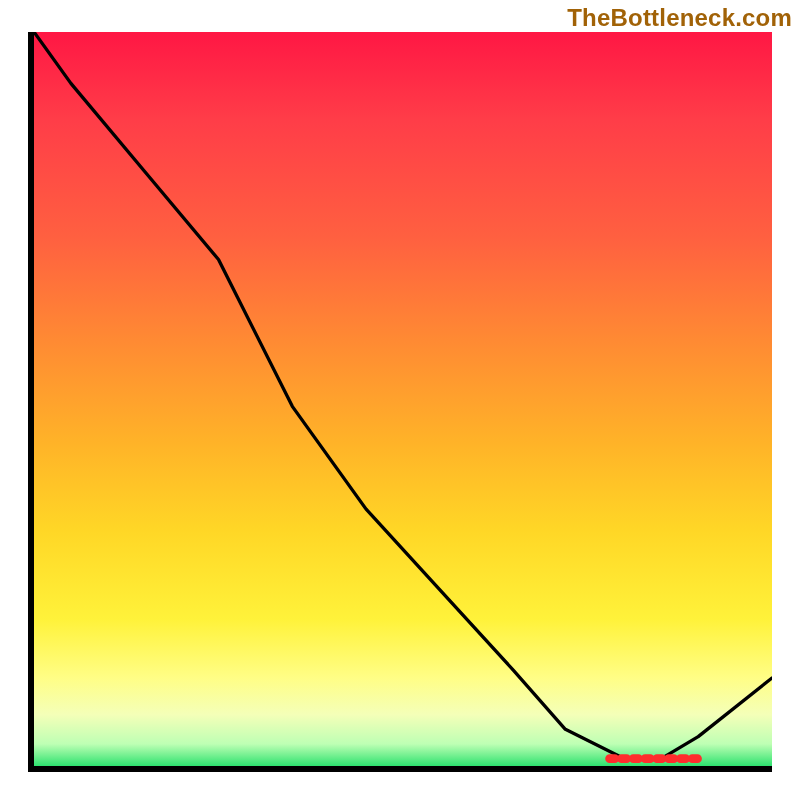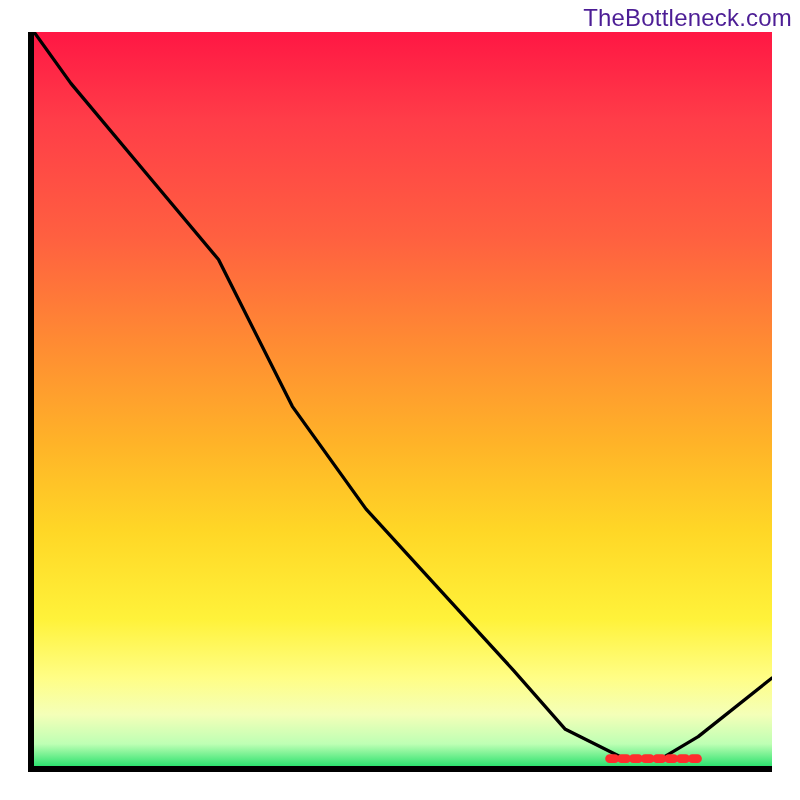--- a/index.html
+++ b/index.html
@@ -14,22 +14,22 @@
   .wrap {
     position: relative;
     width: 800px;
     height: 800px;
   }
   .watermark {
     position: absolute;
     top: 4px;
     right: 8px;
     font-size: 24px;
-    font-weight: 400;
-    color: #4c1d95;
+    font-weight: 700;
+    color: #a16207;
     letter-spacing: 0.2px;
     margin-left: 44px;
   }
   .plot-frame {
     position: absolute;
     left: 28px;
     top: 32px;
     width: 744px;
     height: 740px;
     

